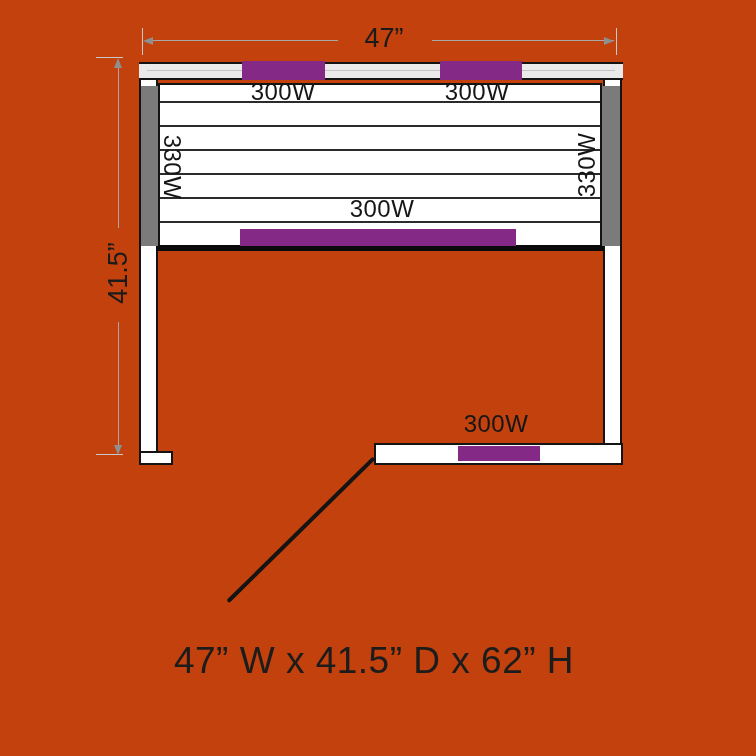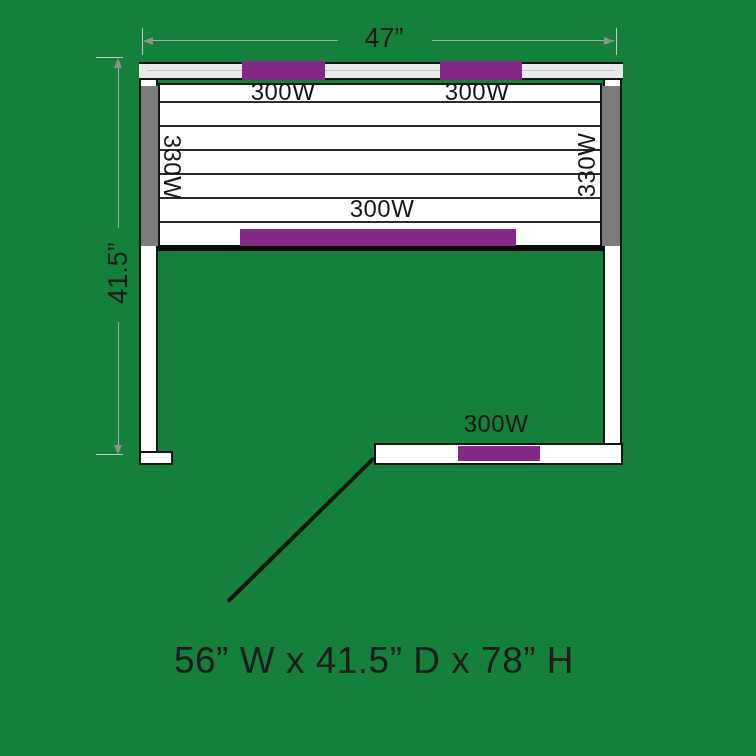--- a/index.html
+++ b/index.html
@@ -1,17 +1,17 @@
 <!DOCTYPE html>
 <html><head>
 <meta charset="utf-8">
 <style>
   html,body{margin:0;padding:0;background:#ffffff;}
   #canvas{
-    position:relative;width:756px;height:756px;background:#15803d;overflow:hidden;
+    position:relative;width:756px;height:756px;background:#c2410c;overflow:hidden;
     font-family:"Liberation Sans","DejaVu Sans",sans-serif;color:#161616;
   }
   
   .dimline{position:absolute;background:#a8a8a8;}
   .ext{position:absolute;background:#c9c9c9;}
   .arrow{position:absolute;width:0;height:0;}
   .arrow.left {border-top:4px solid transparent;border-bottom:4px solid transparent;border-right:10px solid #8f8f8f;}
   .arrow.right{border-top:4px solid transparent;border-bottom:4px solid transparent;border-left:10px solid #8f8f8f;}
   .arrow.up   {border-left:4px solid transparent;border-right:4px solid transparent;border-bottom:10px solid #8f8f8f;}
   .arrow.down {border-left:4px solid transparent;border-right:4px solid transparent;border-top:10px solid #8f8f8f;}
@@ -105,16 +105,16 @@
     <span class="wattage">330W</span>
   </div>
   <div class="pt" style="left:382px;top:209px;">
     <span class="wattage">300W</span>
   </div>
   <div class="pt" style="left:496px;top:424px;">
     <span class="wattage">300W</span>
   </div>
 
   <div class="pt" style="left:374px;top:661px;">
-    <span class="caption">56” W x 41.5” D x 78” H</span>
+    <span class="caption">47” W x 41.5” D x 62” H</span>
   </div>
 
 </div>
 
 </body></html>

